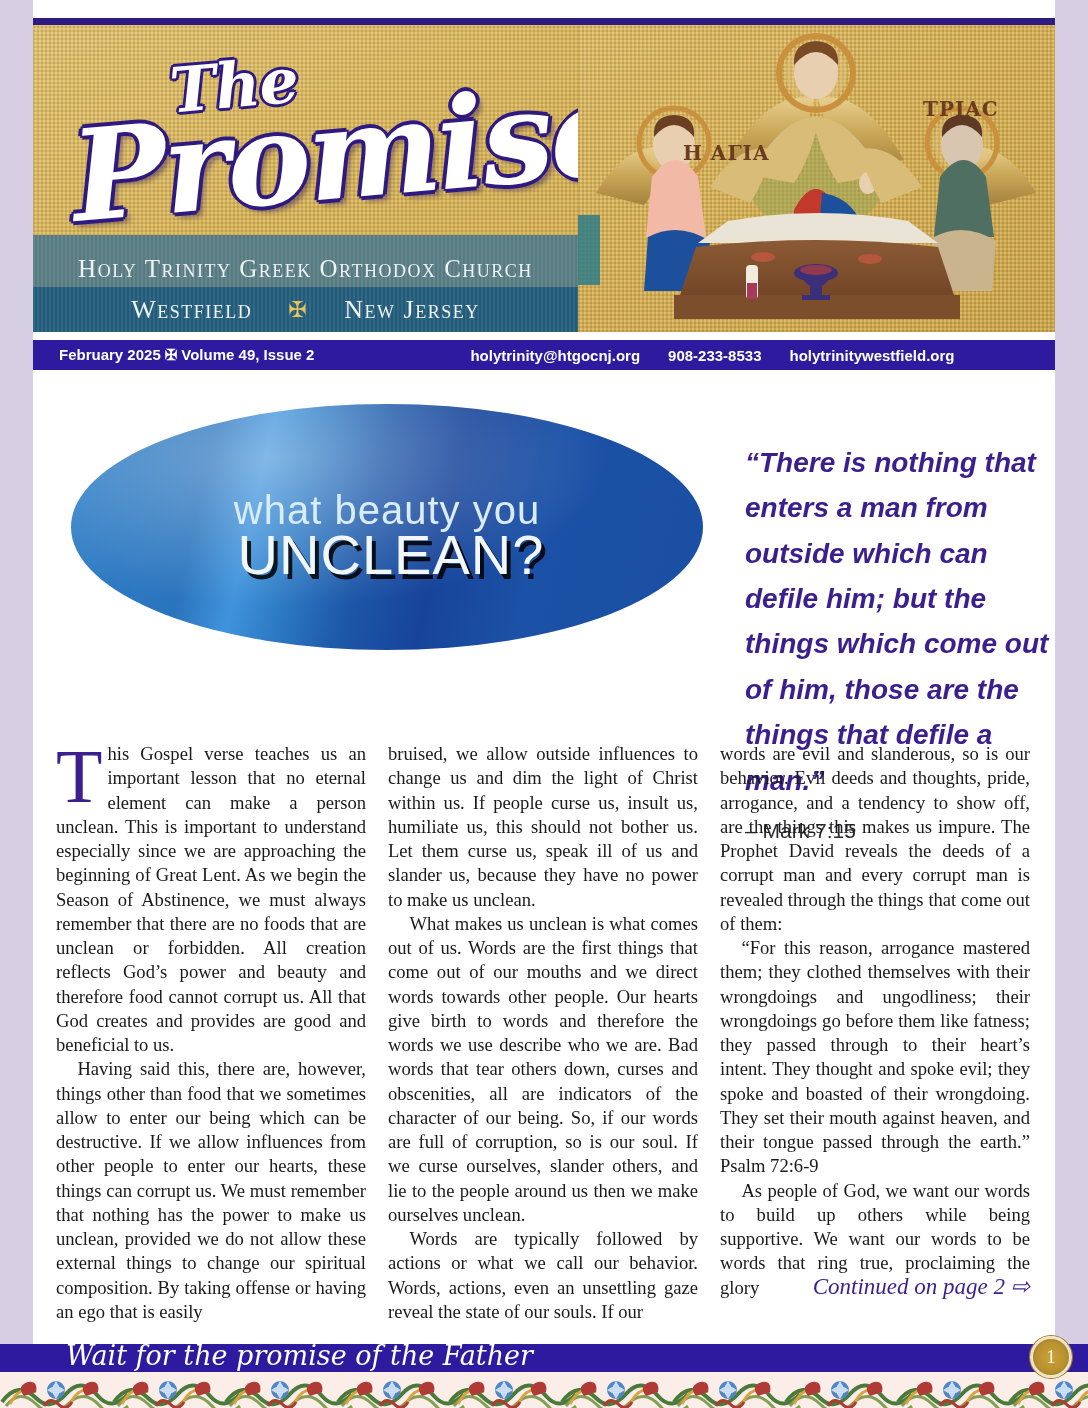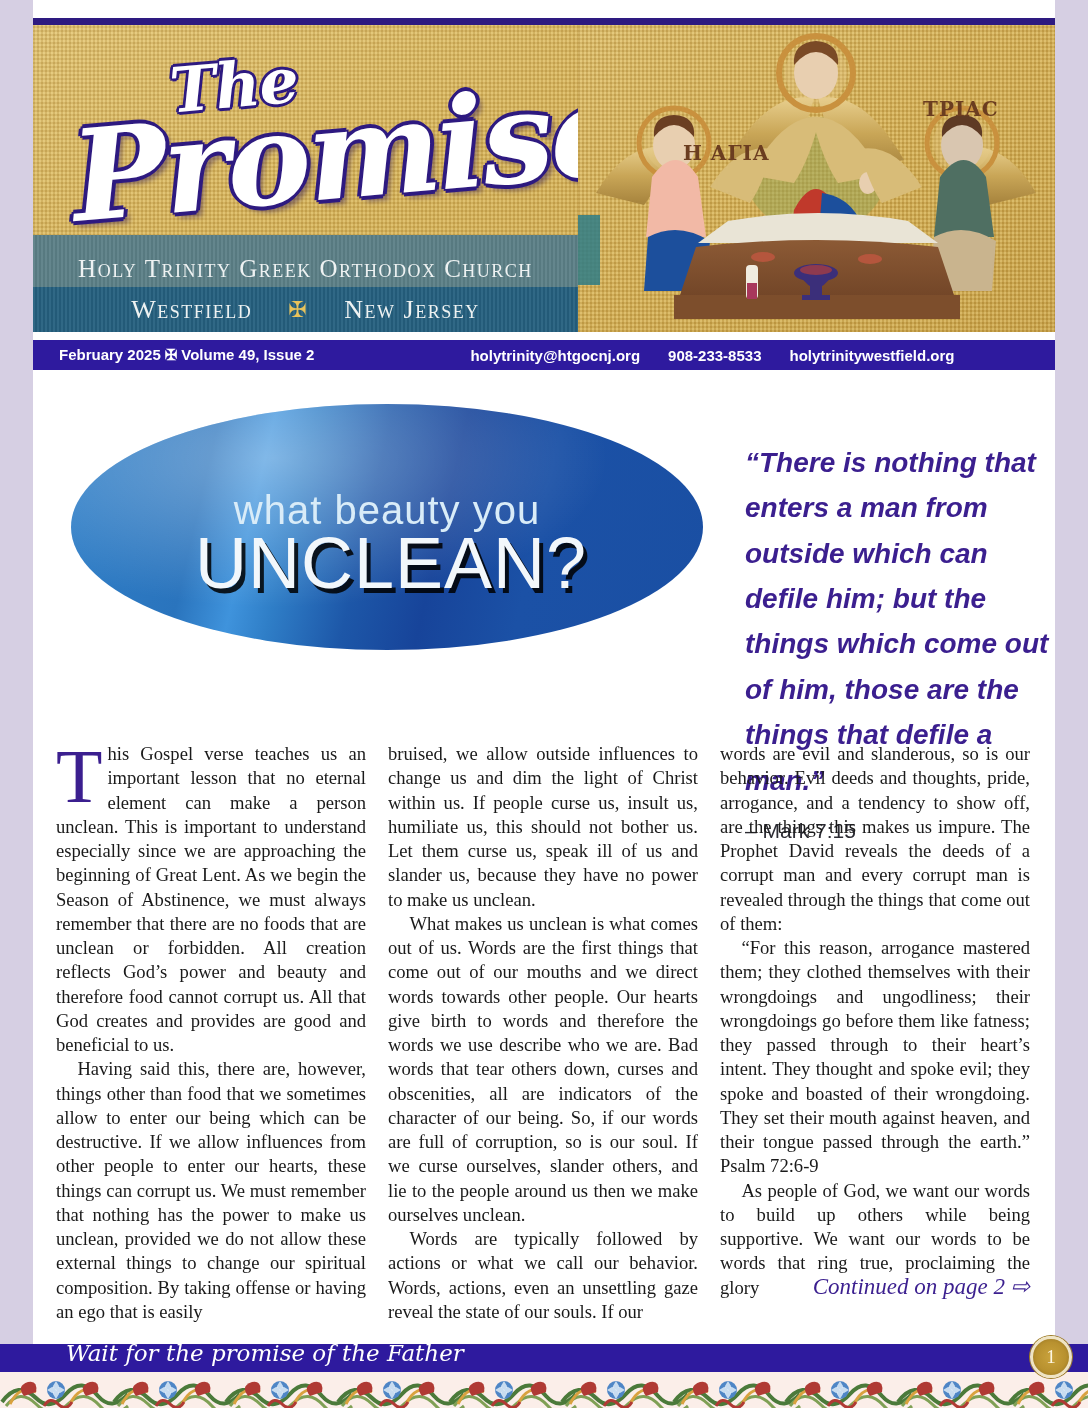--- a/index.html
+++ b/index.html
@@ -212,21 +212,21 @@
     font-size: 40px;
     color: #d9ecf8;
     letter-spacing: 1px;
     z-index: 2;
   }
   .oval-l2 {
     position: absolute;
     left: 8px; right: 0; top: 118px;
     text-align: center;
     font-family: "Liberation Sans", sans-serif;
-    font-size: 72px;
+    font-size: 56px;
     font-weight: 400;
     letter-spacing: 1px;
     color: #f2f7fb;
     text-shadow: 4px 5px 0 rgba(0,0,0,.85);
     z-index: 2;
   }
 
   .quote-block {
     position: absolute;
     left: 712px; top: 68px;
@@ -294,21 +294,21 @@
     position: absolute;
     left: 0; top: 1344px;
     width: 1088px; height: 28px;
     background: #2e1a9e;
   }
   .footer-tag {
     position: absolute;
     left: 66px; top: 1340px;
     font-family: "DejaVu Serif", serif;
     font-style: italic;
-    font-size: 23px;
+    font-size: 27px;
     color: #ffffff;
     white-space: nowrap;
   }
 
   .footer-orn {
     position: absolute;
     left: 0; top: 1372px;
     width: 1088px; height: 36px;
     overflow: hidden;
     background: #fdf2ee;

